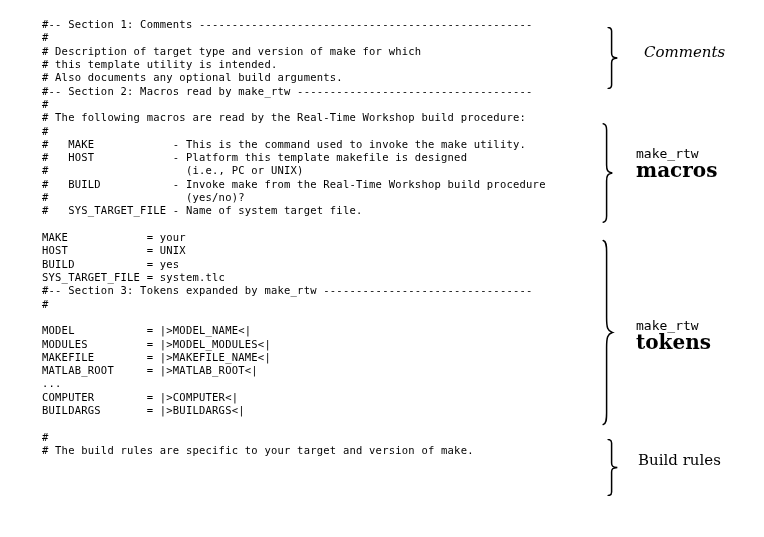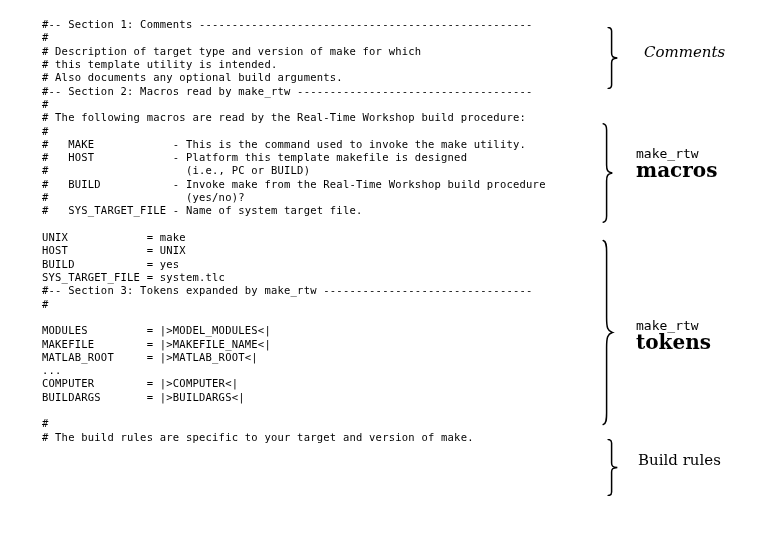--- a/index.html
+++ b/index.html
@@ -77,32 +77,33 @@
       <div class="code-line">#</div>
       <div class="code-line"># Description of target type and version of make for which</div>
       <div class="code-line"># this template utility is intended.</div>
       <div class="code-line"># Also documents any optional build arguments.</div>
       <div class="code-line">#-- Section 2: Macros read by make_rtw ------------------------------------</div>
       <div class="code-line">#</div>
       <div class="code-line"># The following macros are read by the Real-Time Workshop build procedure:</div>
       <div class="code-line">#</div>
       <div class="code-line">#   MAKE            - This is the command used to invoke the make utility.</div>
       <div class="code-line">#   HOST            - Platform this template makefile is designed</div>
-      <div class="code-line">#                     (i.e., PC or BUILD)</div>
+      <div class="code-line">#                     (i.e., PC or UNIX)</div>
       <div class="code-line">#   BUILD           - Invoke make from the Real-Time Workshop build procedure</div>
       <div class="code-line">#                     (yes/no)?</div>
       <div class="code-line">#   SYS_TARGET_FILE - Name of system target file.</div>
       <div class="code-line blank"></div>
-      <div class="code-line">UNIX            = make</div>
+      <div class="code-line">MAKE            = your</div>
       <div class="code-line">HOST            = UNIX</div>
       <div class="code-line">BUILD           = yes</div>
       <div class="code-line">SYS_TARGET_FILE = system.tlc</div>
       <div class="code-line">#-- Section 3: Tokens expanded by make_rtw --------------------------------</div>
       <div class="code-line">#</div>
       <div class="code-line blank"></div>
+      <div class="code-line">MODEL           = |&gt;MODEL_NAME&lt;|</div>
       <div class="code-line">MODULES         = |&gt;MODEL_MODULES&lt;|</div>
       <div class="code-line">MAKEFILE        = |&gt;MAKEFILE_NAME&lt;|</div>
       <div class="code-line">MATLAB_ROOT     = |&gt;MATLAB_ROOT&lt;|</div>
       <div class="code-line">...</div>
       <div class="code-line">COMPUTER        = |&gt;COMPUTER&lt;|</div>
       <div class="code-line">BUILDARGS       = |&gt;BUILDARGS&lt;|</div>
       <div class="code-line blank"></div>
       <div class="code-line">#</div>
       <div class="code-line"># The build rules are specific to your target and version of make.</div>
     </div>

